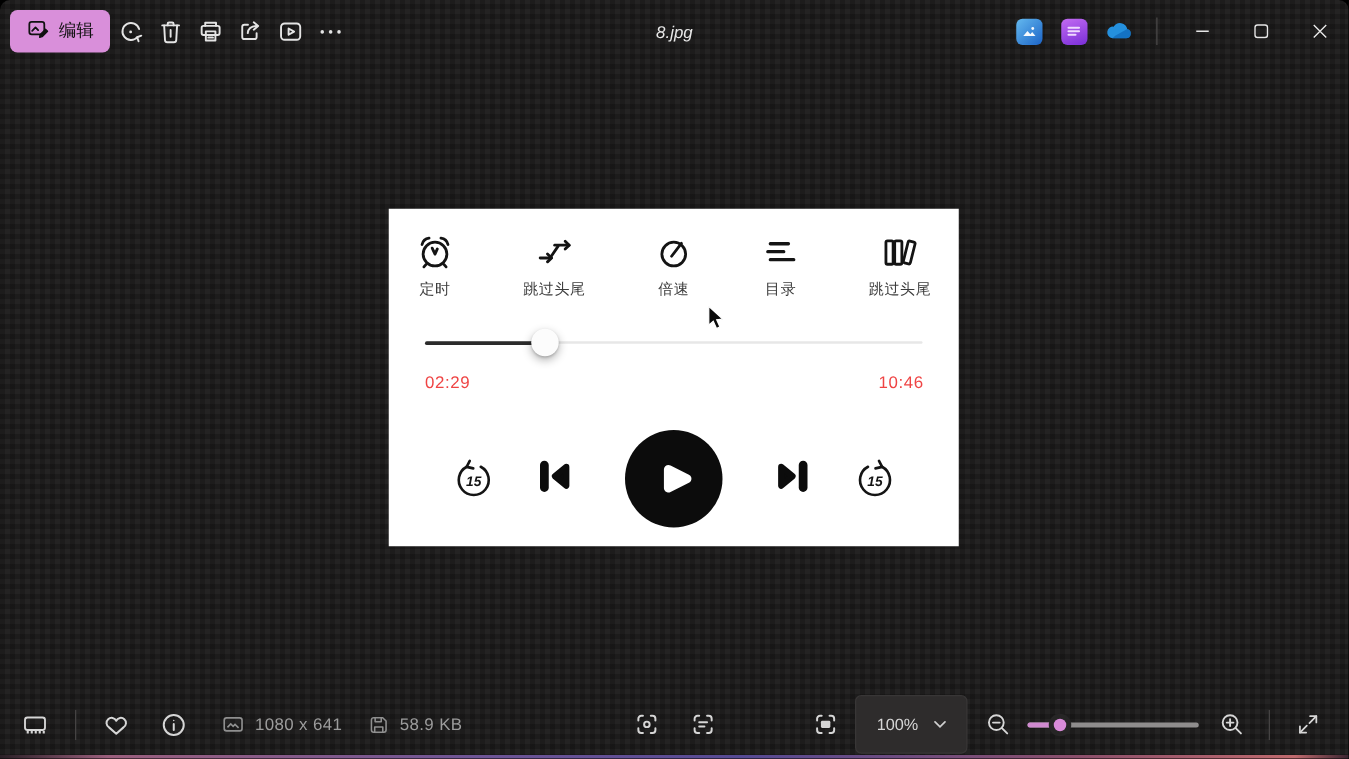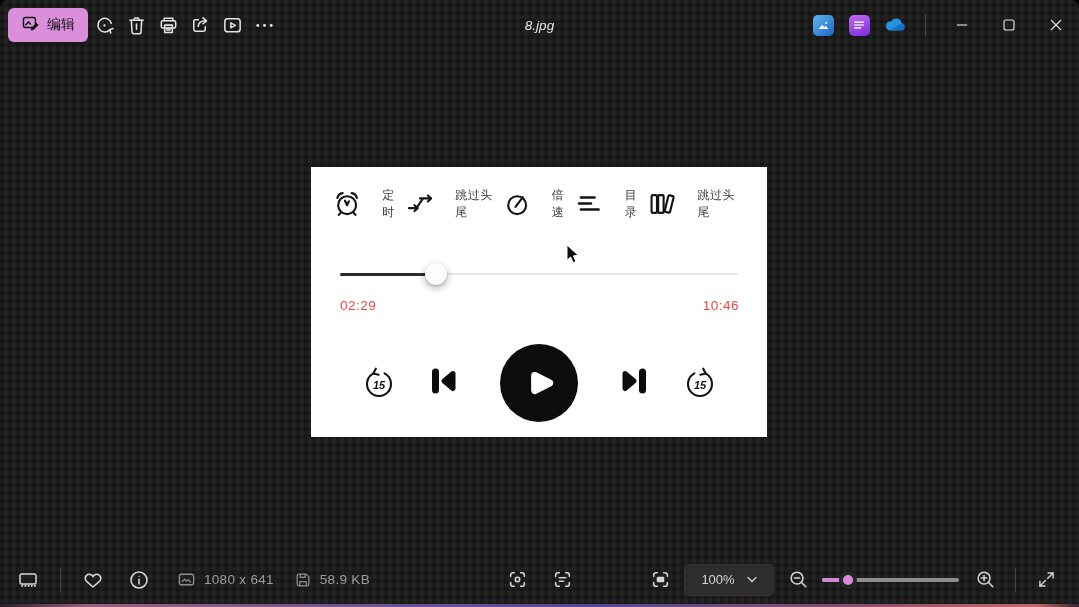--- a/index.html
+++ b/index.html
@@ -42,21 +42,21 @@
   .squircle{ width:21px; height:21px; border-radius:5px; display:flex; align-items:center; justify-content:center; }
 
   
   .canvas{ position:absolute; top:50px; bottom:52px; left:0; right:0; }
   .card{
     position:absolute; left:311px; top:117px; width:456px; height:270px;
     background:#fff; color:#161616;
   }
   .actions{ position:absolute; top:20px; left:22px; right:22px;
     display:flex; justify-content:space-between; }
-  .action{ display:flex; align-items:center; gap:21px; }
+  .action{ display:flex; flex-direction:column; align-items:center; gap:6px; }
   .action .lbl{ font-size:12px; color:#3c3c3c; letter-spacing:.5px; }
 
   .slider-row{ position:absolute; left:29px; right:29px; top:98px; height:18px; }
   .track{ position:absolute; top:8px; left:0; right:0; height:2px; background:#e7e7e7; border-radius:1px; }
   .fill{ position:absolute; top:7.5px; left:0; height:3px; background:#2b2b2b; border-radius:2px; width:var(--p,24%); }
   .thumb{
     position:absolute; top:-2px; left:var(--p,24%); width:22px; height:22px; margin-left:-11px;
     background:#fcfcfc; border-radius:50%;
     box-shadow:0 3px 8px rgba(0,0,0,.30), 0 1px 2px rgba(0,0,0,.18);
   }
@@ -79,21 +79,21 @@
   .statusbar{ position:absolute; left:0; right:0; bottom:0; height:52px; }
   .sb-left{ position:absolute; left:12px; top:0; height:49px; display:flex; align-items:center; }
   .sb-btn{ width:32px; height:32px; display:flex; align-items:center; justify-content:center;
     background:transparent; border:none; border-radius:5px; cursor:pointer; }
   .sb-div{ width:1px; height:24px; background:#454343; }
   .meta{ display:flex; align-items:center; gap:8px; color:#9c9c9c; font-size:13.5px; letter-spacing:.3px; }
   .sb-mid{ position:absolute; left:501px; top:8.5px; display:flex; align-items:center; gap:13px; }
   .sb-right{ position:absolute; left:644px; top:0; height:49px; display:flex; align-items:center; }
   .zoom-dd{
     display:flex; align-items:center; justify-content:center; gap:12px;
-    width:90px; height:32px; background:#2e2c2c; border:1px solid #383636; border-radius:5px;
+    width:90px; height:47px; background:#2e2c2c; border:1px solid #383636; border-radius:5px;
     color:#d6d6d6; font-size:13px; cursor:pointer; font-family:inherit;
   }
   .zslider{ position:relative; width:137px; height:20px; cursor:pointer; }
   .ztrack{ position:absolute; top:8.5px; left:0; right:0; height:3.5px; border-radius:2px; background:#8f8d8d; }
   .zfill{ position:absolute; top:8.5px; left:0; height:3.5px; border-radius:2px; background:#d08ad0; width:var(--p,19%); }
   .zthumb{ position:absolute; top:1px; left:var(--p,19%); width:18px; height:18px; margin-left:-9px;
     border-radius:50%; background:#262525; display:flex; align-items:center; justify-content:center; }
   .zthumb::after{ content:""; width:10px; height:10px; border-radius:50%; background:#d98bd9; }
 
   .bottom-edge{

